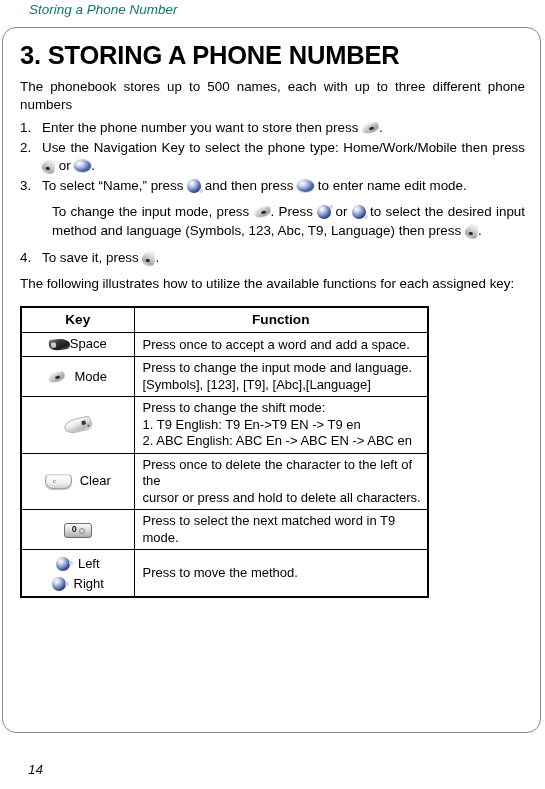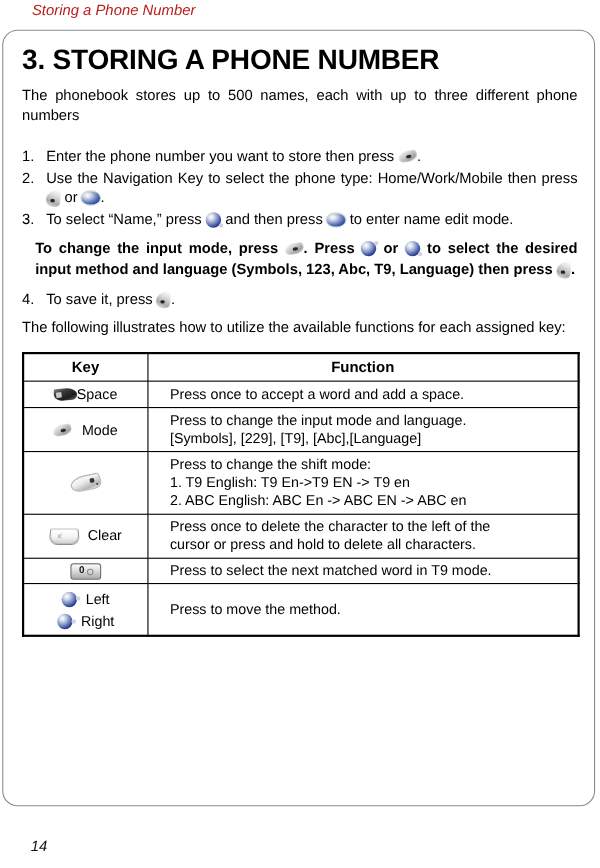--- a/index.html
+++ b/index.html
@@ -17,21 +17,21 @@
   }
 
   
   .running-header {
     position: absolute;
     left: 29px;
     top: 1px;
     font-style: italic;
     font-size: 13.5px;
     line-height: 18px;
-    color: #b91c1c;
+    color: #0f766e;
     white-space: nowrap;
   }
 
   
   .page-frame {
     position: absolute;
     left: 2px;
     top: 27px;
     width: 539px;
     height: 706px;
@@ -56,21 +56,21 @@
     line-height: 30px;
     margin: 0 0 8px 0;
     white-space: nowrap;
   }
 
   
   .para {
     font-size: 13.4px;
     line-height: 17.5px;
     text-align: justify;
-    margin: 0 0 20px 0;
+    margin: 0 0 6px 0;
   }
 
   
   .olist { margin: 2px 0 0 0; }
   .oitem {
     display: flex;
     font-size: 13.4px;
     line-height: 18.5px;
     margin-bottom: 1px;
   }
@@ -79,26 +79,25 @@
     flex: 0 0 22px;
     text-align: left;
   }
   .oitem .otext {
     flex: 1 1 auto;
     text-align: justify;
   }
   .oitem .otext.nojust { text-align: left; }
 
   .sub-para {
-    margin-left: 12px;
+    margin-left: 32px;
     font-size: 13.4px;
     line-height: 19px;
     margin-top: 7px;
     text-align: justify;
-    font-weight: bold;
   }
 
   .plain-para {
     font-size: 13.4px;
     line-height: 18px;
     text-align: justify;
     margin-top: 7px;
   }
 
   
@@ -250,21 +249,21 @@
     position: absolute;
     right: 6px; top: 4.5px;
     width: 4px; height: 4px;
     border: 1px solid #8a8a8a;
     border-radius: 50%;
   }
 
   
   .key-table {
     border-collapse: collapse;
-    width: 507px;
+    width: 409px;
     margin-top: 9px;
     table-layout: fixed;
     border: 2.2px solid #000;
   }
   .key-table th, .key-table td {
     border: 1px solid #000;
     font-size: 13px;
     line-height: 16.5px;
     padding: 3px 6px;
     vertical-align: middle;
@@ -275,21 +274,21 @@
     font-size: 13.6px;
     padding: 4px 6px;
   }
   .key-table col.c-key { width: 113px; }
   .key-table td.key-cell {
     text-align: center;
     white-space: nowrap;
   }
   .key-table td.fn-cell {
     text-align: left;
-    padding-left: 20px;
+    padding-left: 8px;
   }
   .key-table td.fn-cell .ln { display: block; }
   .keylabel { vertical-align: middle; margin-left: 3px; }
   .keylabel.nosp { margin-left: 0; }
 
   .kl-row { line-height: 19px; }
 
   
   .page-number {
     position: absolute;
@@ -358,21 +357,21 @@
         <td class="key-cell"><span class="ico ico-space"></span><span class="keylabel nosp">Space</span></td>
         <td class="fn-cell">
           <span class="ln">Press once to accept a word and add a space.</span>
         </td>
       </tr>
 
       <tr>
         <td class="key-cell"><span class="ico ico-softkey-left"></span><span class="keylabel" style="margin-left:9px;">Mode</span></td>
         <td class="fn-cell">
           <span class="ln">Press to change the input mode and language.</span>
-          <span class="ln">[Symbols], [229], [T9], [Abc],[Language]</span>
+          <span class="ln">[Symbols], [123], [T9], [Abc],[Language]</span>
         </td>
       </tr>
 
       <tr>
         <td class="key-cell"><span class="ico ico-shift"></span></td>
         <td class="fn-cell">
           <span class="ln">Press to change the shift mode:</span>
           <span class="ln">1. T9 English: T9 En-&gt;T9 EN -&gt; T9 en</span>
           <span class="ln">2. ABC English: ABC En -&gt; ABC EN -&gt; ABC en</span>
         </td>

